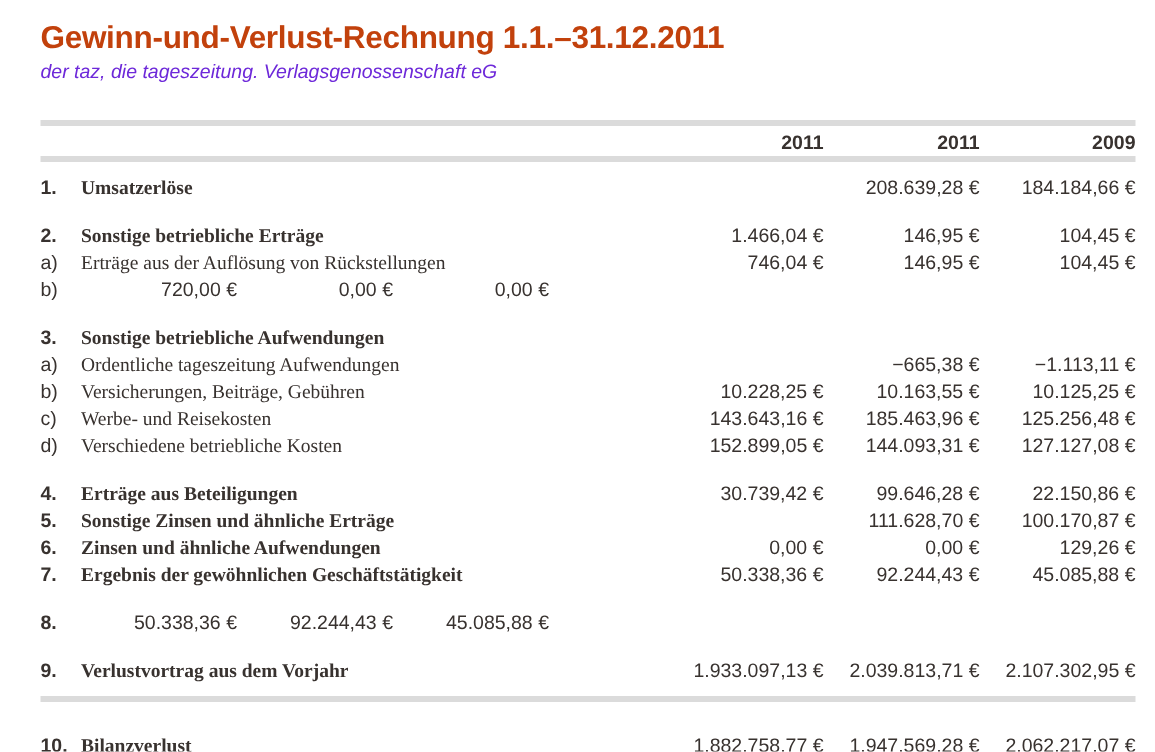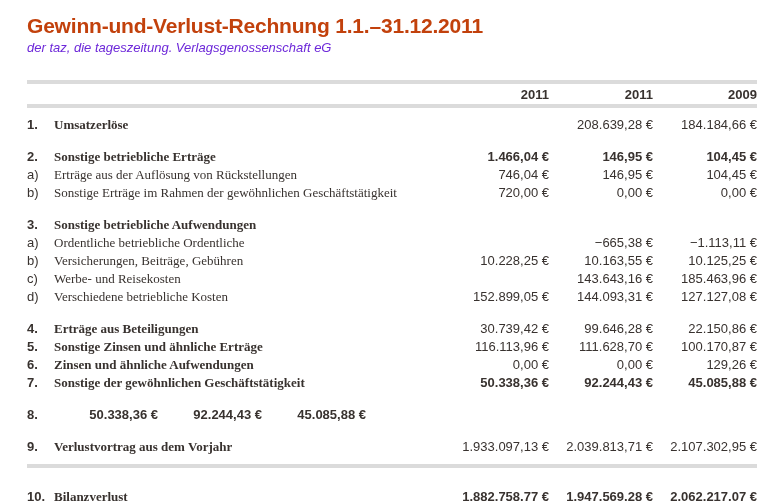--- a/index.html
+++ b/index.html
@@ -46,21 +46,21 @@
   .row {
     display:flex;
     align-items:baseline;
     font-size:13px;
     line-height:18px;
   }
   .num { width:27px; flex:0 0 27px; }
   .label { flex:1; padding-right:8px; white-space:nowrap;font-family:Liberation Serif, serif; }
   .val { width:104px; flex:0 0 104px; text-align:right; white-space:nowrap; }
   .bl .num, .bl .label { font-weight:bold; }
-  .bv .val { font-weight:bold; }
+  .bv .val { font-weight:normal; }
   .gap { margin-top:14px; }
   .total-row { padding:20px 0; }
 </style>
 </head>
 <body>
 
 <div class="wrap">
 
   <h1 class="title">Gewinn-und-Verlust-Rechnung 1.1.–31.12.2011</h1>
   <p class="subtitle">der taz, die tageszeitung. Verlagsgenossenschaft eG</p>
@@ -96,54 +96,54 @@
     <div class="row">
       <span class="num">a)</span>
       <span class="label">Erträge aus der Auflösung von Rückstellungen</span>
       <span class="val">746,04 €</span>
       <span class="val">146,95 €</span>
       <span class="val">104,45 €</span>
     </div>
 
     <div class="row">
       <span class="num">b)</span>
-      <span class="label">Sonstige Erträge im Rahmen der gewöhnlichen Geschäftstätigkeit</span>
       <span class="val">720,00 €</span>
       <span class="val">0,00 €</span>
       <span class="val">0,00 €</span>
     </div>
 
     <div class="row bl gap">
       <span class="num">3.</span>
       <span class="label">Sonstige betriebliche Aufwendungen</span>
       <span class="val"></span>
       <span class="val"></span>
       <span class="val"></span>
     </div>
 
     <div class="row">
       <span class="num">a)</span>
-      <span class="label">Ordentliche betriebliche Ordentliche</span>
+      <span class="label">Ordentliche tageszeitung Aufwendungen</span>
       <span class="val">−665,38 €</span>
       <span class="val">−1.113,11 €</span>
     </div>
 
     <div class="row">
       <span class="num">b)</span>
       <span class="label">Versicherungen, Beiträge, Gebühren</span>
       <span class="val">10.228,25 €</span>
       <span class="val">10.163,55 €</span>
       <span class="val">10.125,25 €</span>
     </div>
 
     <div class="row">
       <span class="num">c)</span>
       <span class="label">Werbe- und Reisekosten</span>
       <span class="val">143.643,16 €</span>
       <span class="val">185.463,96 €</span>
+      <span class="val">125.256,48 €</span>
     </div>
 
     <div class="row">
       <span class="num">d)</span>
       <span class="label">Verschiedene betriebliche Kosten</span>
       <span class="val">152.899,05 €</span>
       <span class="val">144.093,31 €</span>
       <span class="val">127.127,08 €</span>
     </div>
 
@@ -151,36 +151,35 @@
       <span class="num">4.</span>
       <span class="label">Erträge aus Beteiligungen</span>
       <span class="val">30.739,42 €</span>
       <span class="val">99.646,28 €</span>
       <span class="val">22.150,86 €</span>
     </div>
 
     <div class="row bl">
       <span class="num">5.</span>
       <span class="label">Sonstige Zinsen und ähnliche Erträge</span>
-      <span class="val">116.113,96 €</span>
       <span class="val">111.628,70 €</span>
       <span class="val">100.170,87 €</span>
     </div>
 
     <div class="row bl">
       <span class="num">6.</span>
       <span class="label">Zinsen und ähnliche Aufwendungen</span>
       <span class="val">0,00 €</span>
       <span class="val">0,00 €</span>
       <span class="val">129,26 €</span>
     </div>
 
     <div class="row bl bv">
       <span class="num">7.</span>
-      <span class="label">Sonstige der gewöhnlichen Geschäftstätigkeit</span>
+      <span class="label">Ergebnis der gewöhnlichen Geschäftstätigkeit</span>
       <span class="val">50.338,36 €</span>
       <span class="val">92.244,43 €</span>
       <span class="val">45.085,88 €</span>
     </div>
 
     <div class="row bl bv gap">
       <span class="num">8.</span>
       <span class="val">50.338,36 €</span>
       <span class="val">92.244,43 €</span>
       <span class="val">45.085,88 €</span>

